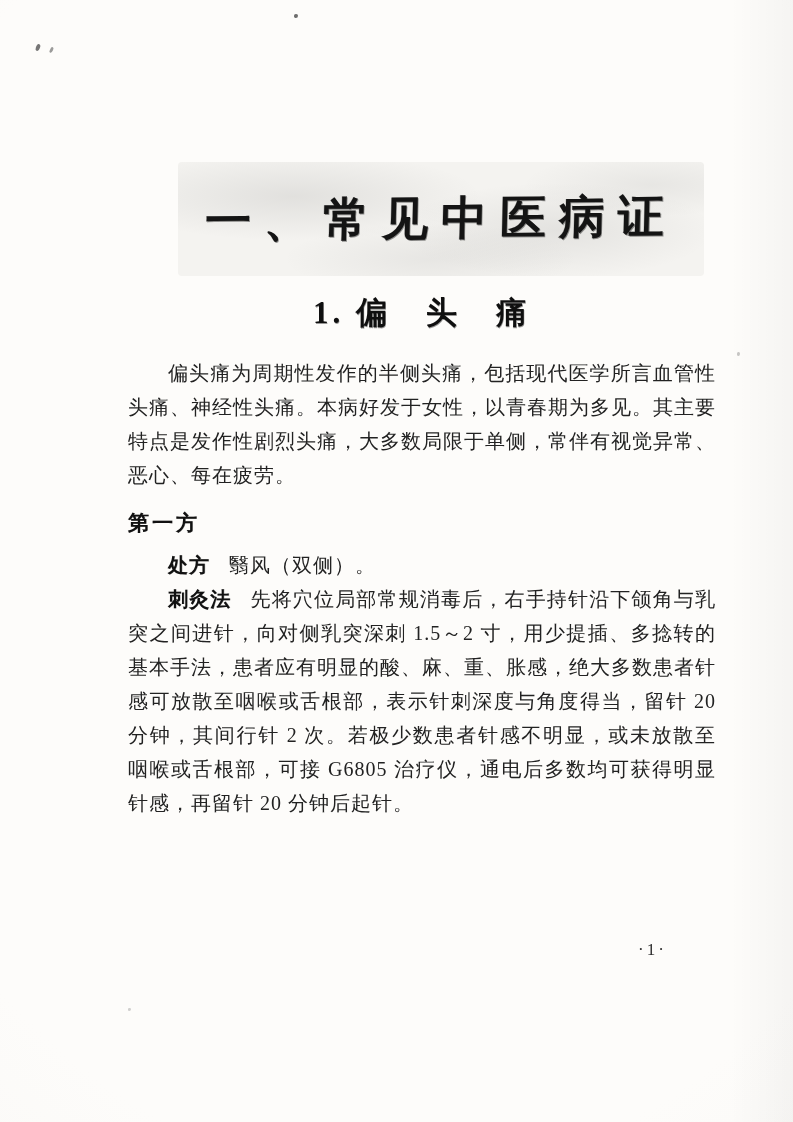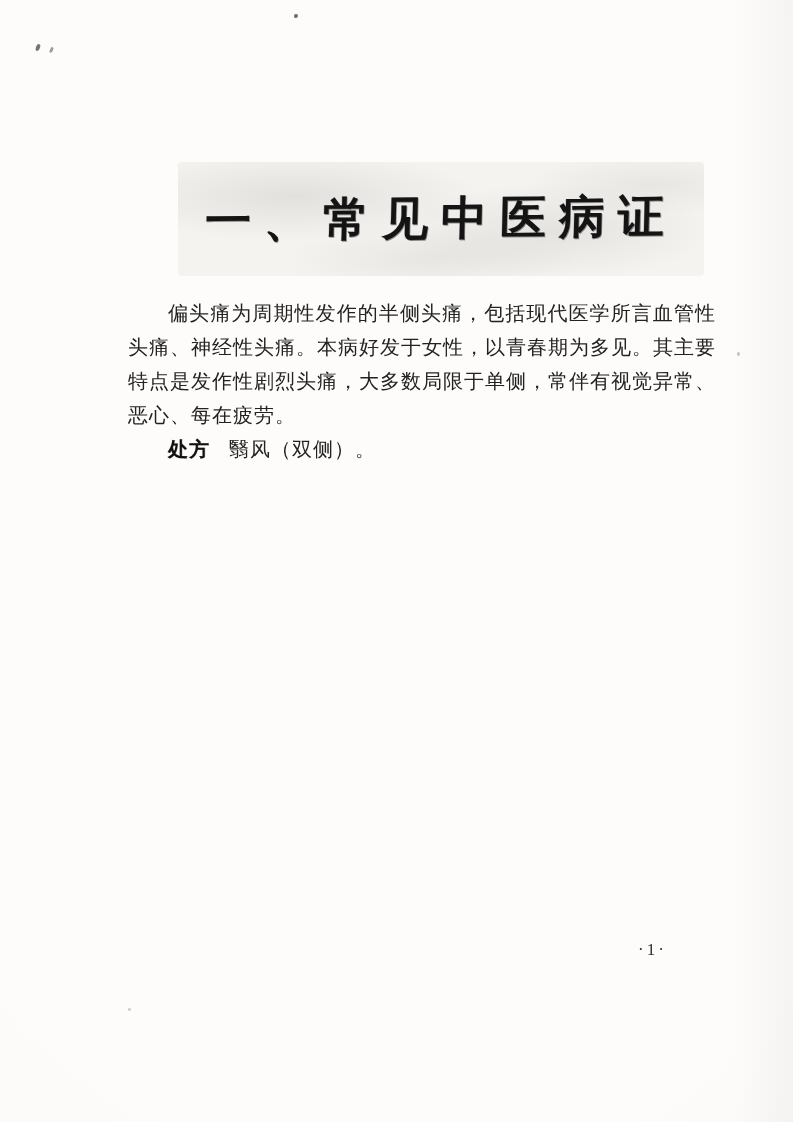--- a/index.html
+++ b/index.html
@@ -122,26 +122,29 @@
   <div class="speck s6"></div>
   <div class="speck s7"></div>
   <div class="speck s8"></div>
 
   <div class="chapter-band">
     <div class="chapter-title">一、常见中医病证</div>
   </div>
 
   <div class="content">
 
+    <h2 class="section-title">1. 偏　头　痛</h2>
 
     <p class="intro">偏头痛为周期性发作的半侧头痛，包括现代医学所言血管性头痛、神经性头痛。本病好发于女性，以青春期为多见。其主要特点是发作性剧烈头痛，大多数局限于单侧，常伴有视觉异常、恶心、每在疲劳。</p>
 
+    <h3 class="sub-heading">第一方</h3>
 
     <p class="entry"><span class="entry-label">处方</span><span class="entry-text">翳风（双侧）。</span></p>
 
+    <p class="entry"><span class="entry-label">刺灸法</span><span class="entry-text">先将穴位局部常规消毒后，右手持针沿下颌角与乳突之间进针，向对侧乳突深刺 1.5～2 寸，用少提插、多捻转的基本手法，患者应有明显的酸、麻、重、胀感，绝大多数患者针感可放散至咽喉或舌根部，表示针刺深度与角度得当，留针 20 分钟，其间行针 2 次。若极少数患者针感不明显，或未放散至咽喉或舌根部，可接 G6805 治疗仪，通电后多数均可获得明显针感，再留针 20 分钟后起针。</span></p>
 
 
 
   </div>
 
   <div class="page-number">·1·</div>
 
 </div>
 
 </body></html>

